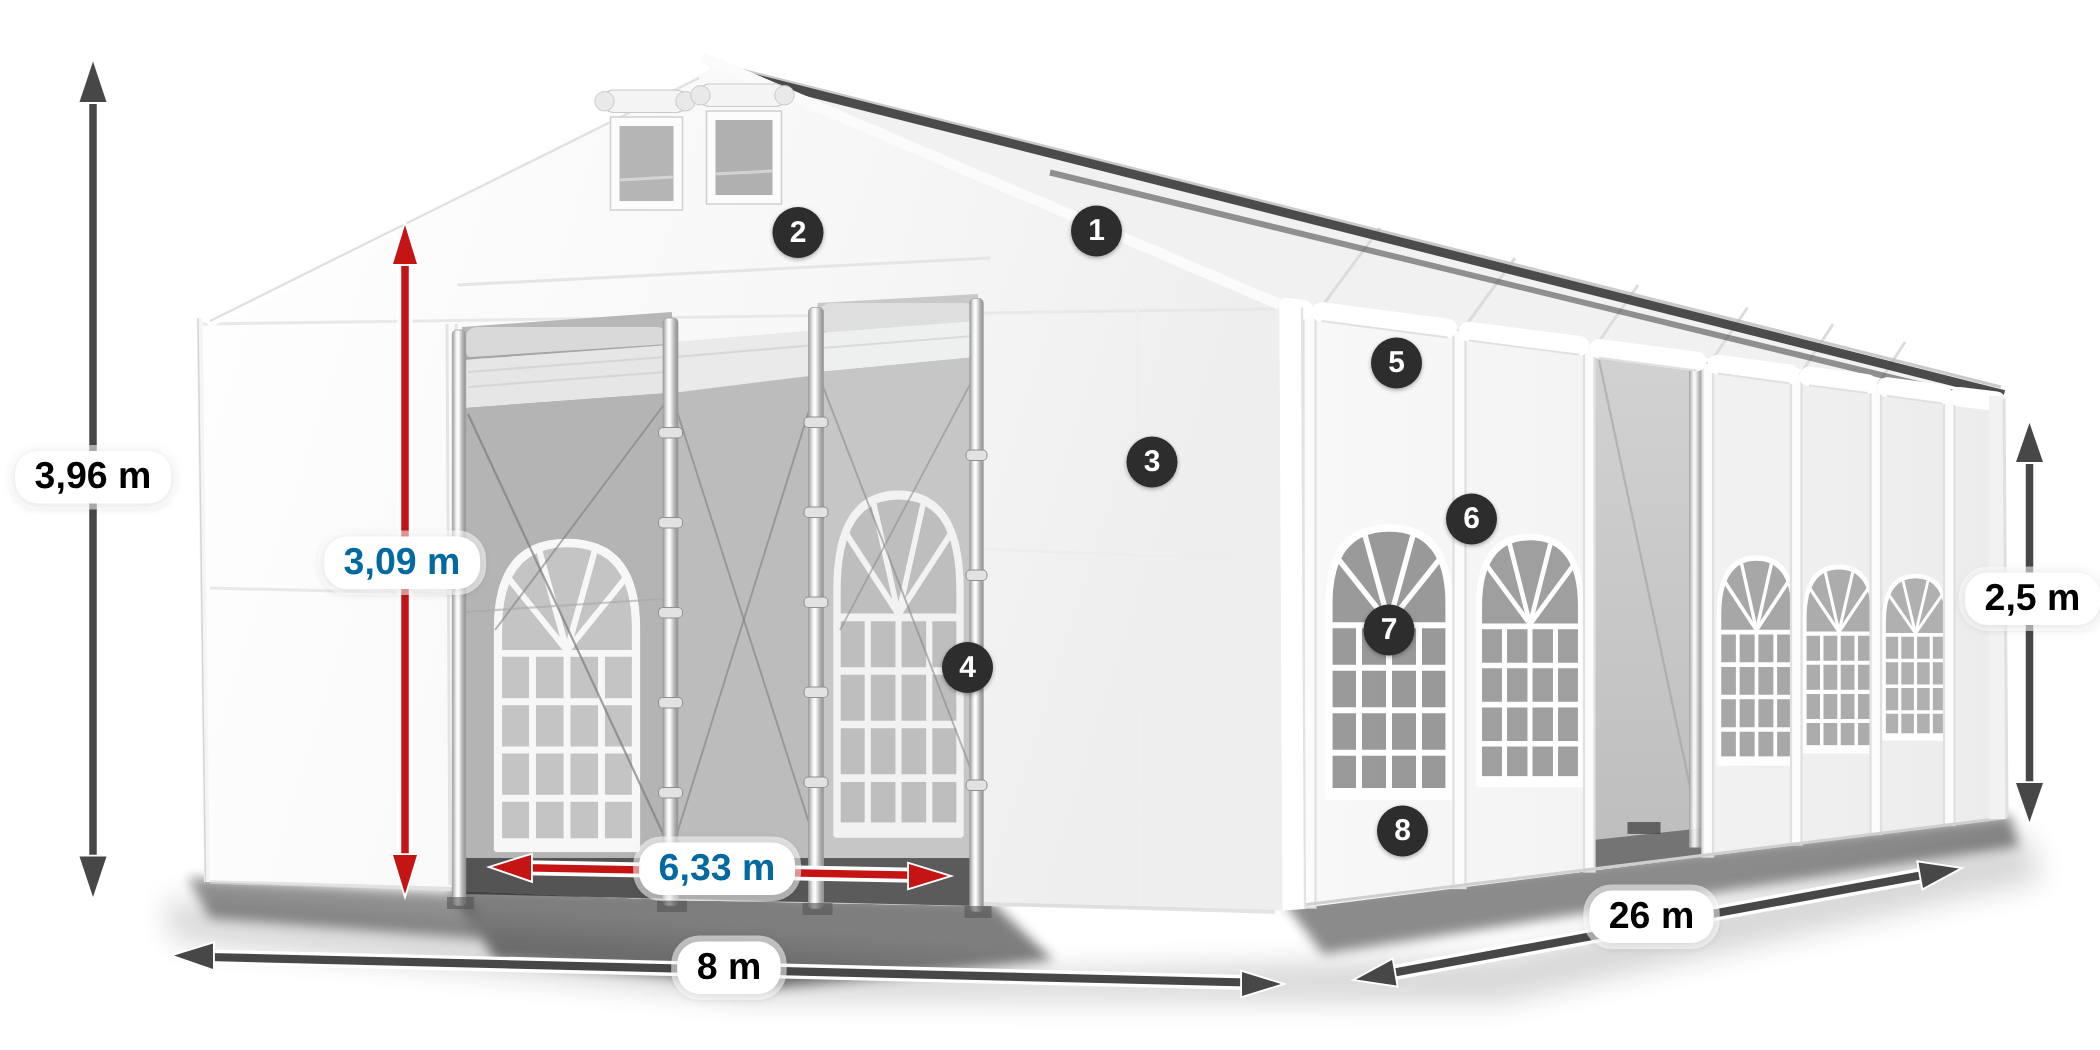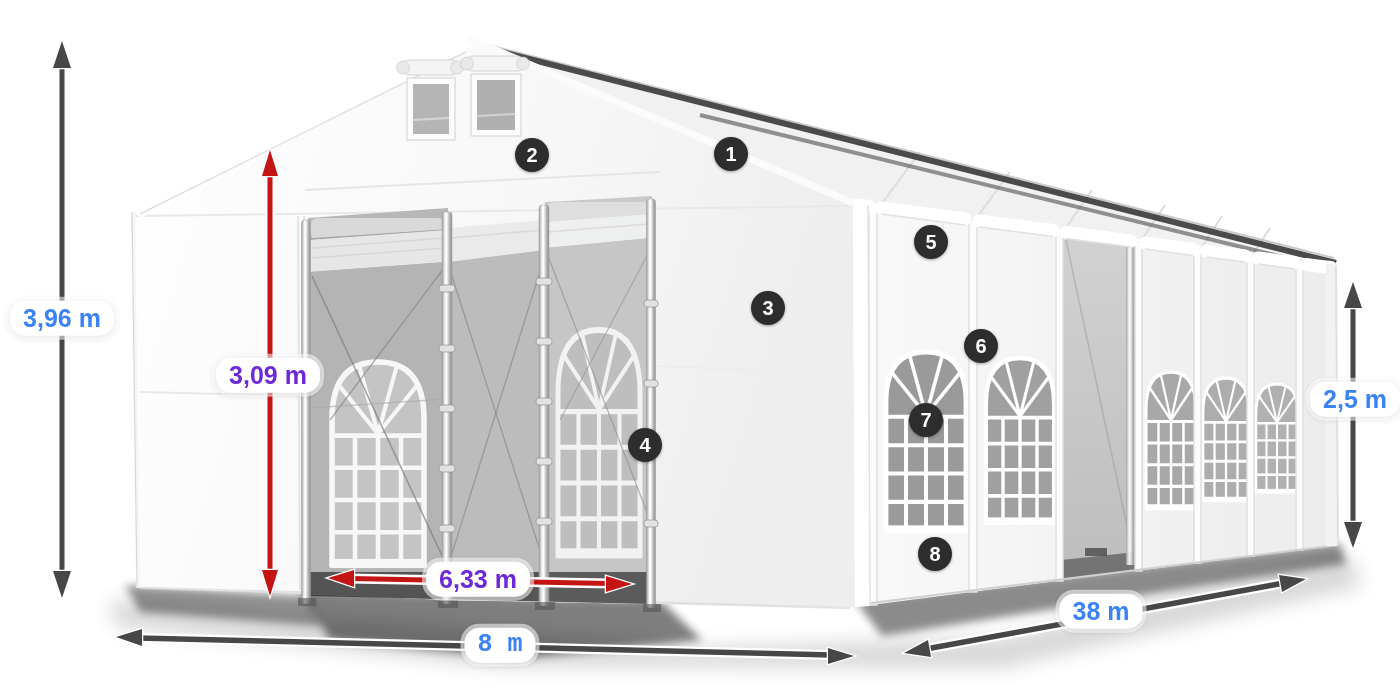--- a/index.html
+++ b/index.html
@@ -4,25 +4,25 @@
 <style>
   html,body{margin:0;padding:0;background:#ffffff;}
   .stage{
     position:relative;width:1400px;height:700px;background:#ffffff;overflow:hidden;
     font-family:"Liberation Sans",sans-serif;
   }
   .scene{position:absolute;left:0;top:0;width:1400px;height:700px;}
   .dim-label{
     position:absolute;transform:translate(-50%,-50%);
     background:#ffffff;border-radius:15px;padding:3px 13px;
-    font-size:25px;font-weight:bold;color:#3b82f6;white-space:nowrap;line-height:1.15;
+    font-size:25px;font-weight:bold;color:#000000;white-space:nowrap;line-height:1.15;
     box-shadow:0 0 0 4px rgba(255,255,255,0.55), 0 1px 7px rgba(0,0,0,0.28);
     z-index:5;
   }
-  .dim-label.red{color:#6d28d9;}
+  .dim-label.red{color:#0369a1;}
   .badge{
     position:absolute;transform:translate(-50%,-50%);
     width:34px;height:34px;border-radius:50%;background:#2d2d2d;color:#ffffff;
     display:flex;align-items:center;justify-content:center;
     font-size:20px;font-weight:bold;z-index:4;
     box-shadow:0 1px 3px rgba(0,0,0,0.35);
   }
 </style>
 </head>
 <body>
@@ -258,22 +258,22 @@
       <line x1="1353" y1="304" x2="1353" y2="526" stroke="#ffffff" stroke-width="10"></line>
       <line x1="1353" y1="304" x2="1353" y2="526" stroke="#474747" stroke-width="5"></line>
       <polygon points="1353,282 1344,308 1362,308" fill="#474747" stroke="#ffffff" stroke-width="2.5" paint-order="stroke"></polygon>
       <polygon points="1353,548 1344,522 1362,522" fill="#474747" stroke="#ffffff" stroke-width="2.5" paint-order="stroke"></polygon>
     </g>
   </svg>
 
   <div class="dim-label" style="left:62px;top:318px;">3,96 m</div>
   <div class="dim-label red" style="left:268px;top:375px;">3,09 m</div>
   <div class="dim-label red" style="left:478px;top:579px;">6,33 m</div>
-  <div class="dim-label" style="left:500px;top:645px;font-family:Liberation Mono, monospace;">8 m</div>
-  <div class="dim-label" style="left:1101px;top:611px;">38 m</div>
+  <div class="dim-label" style="left:486px;top:645px;">8 m</div>
+  <div class="dim-label" style="left:1101px;top:611px;">26 m</div>
   <div class="dim-label" style="left:1355px;top:399px;">2,5 m</div>
 
   <div class="badge" style="left:731px;top:154px;">
       <span>1</span>
     </div>
   <div class="badge" style="left:532px;top:155px;">
       <span>2</span>
     </div>
   <div class="badge" style="left:768px;top:308px;">
       <span>3</span>

